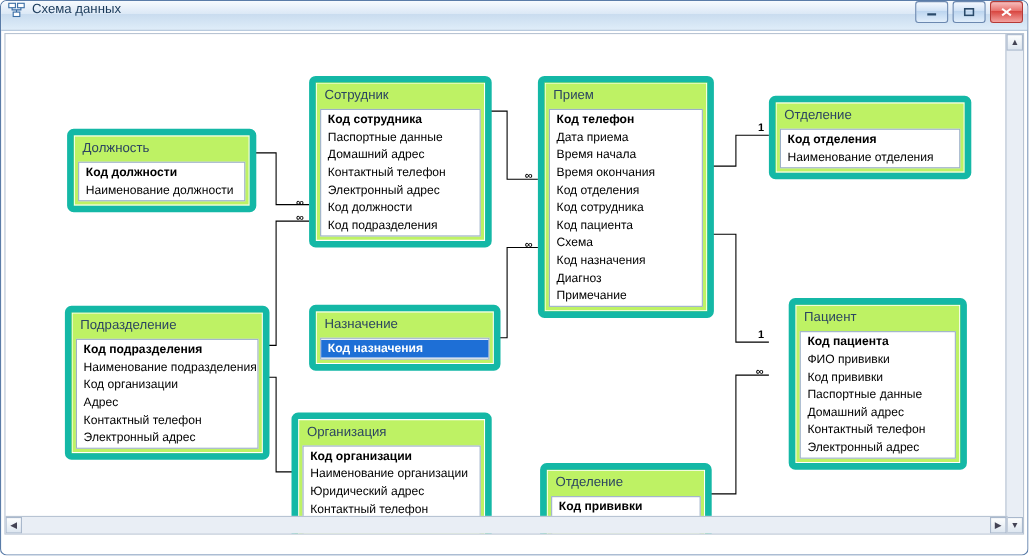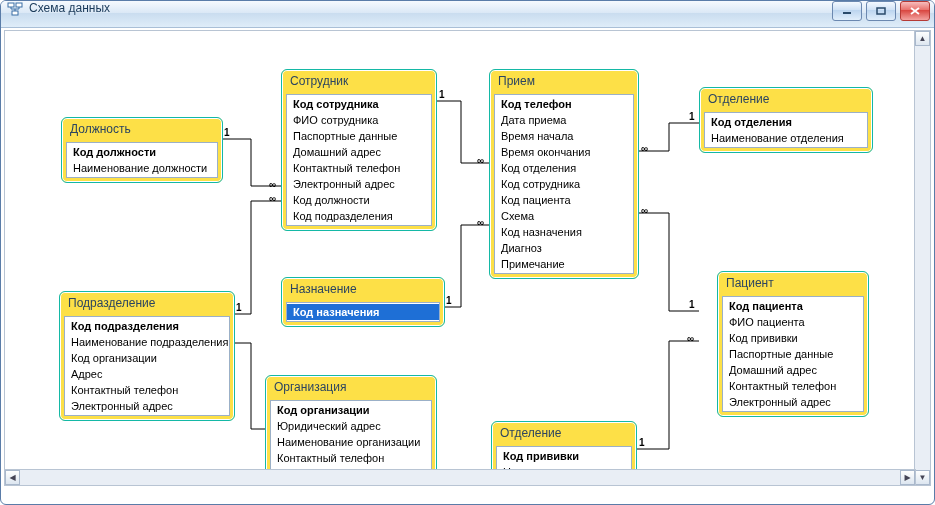--- a/index.html
+++ b/index.html
@@ -15,21 +15,21 @@
   .sb.vert{right:-1px;top:-1px;bottom:-1px;width:15px}
   .sb.horz{left:-1px;right:14px;bottom:-1px;height:15px}
   .sb .arrow{position:absolute;width:13px;height:13px;background:linear-gradient(#fdfefe,#dde6f0);border:1px solid #a9b8cc;font-size:8px;display:flex;align-items:center;justify-content:center;color:#445}
   .sb.vert .arrow{left:0}
   .sb.vert .arrow.t{top:0}
   .sb.vert .arrow.b{bottom:0}
   .sb.horz .arrow{top:0}
   .sb.horz .arrow.l{left:0}
   .sb.horz .arrow.r{right:0}
   svg.rel{position:absolute;left:0;top:0;pointer-events:none}
-  .tbl{position:absolute;border:1px solid #14b8a6;border-radius:6px;background:#fde047;box-shadow:inset 0 0 0 1px #fff}
+  .tbl{position:absolute;border:6px solid #14b8a6;border-radius:6px;background:#bef264;box-shadow:inset 0 0 0 1px #fff}
   .tbl .hdr{padding:4px 8px 6px;color:#2c4560;font-size:12px;white-space:nowrap}
   .tbl .body{margin:0 4px 4px;border:1px solid #9bb0c7;background:#fff;padding:1px 0}
   .tbl .row{padding:1px 6px;white-space:nowrap;color:#000;line-height:14px}
   .tbl .row.pk{font-weight:bold}
   .tbl .row.sel{background:#1e6fd6;color:#fff}
   .card-label{position:absolute;font-size:10px;font-weight:bold;color:#000;background:transparent}
 </style>
 </head>
 <body>
 
@@ -108,21 +108,20 @@
       <div class="body">
           <div class="row pk">Код должности</div>
           <div class="row">Наименование должности</div>
         </div>
     </div>
 
     <div class="tbl" style="left:276px;top:38px;width:154px">
       <div class="hdr">Сотрудник</div>
       <div class="body">
           <div class="row pk">Код сотрудника</div>
-          <div class="row">ФИО сотрудника</div>
           <div class="row">Паспортные данные</div>
           <div class="row">Домашний адрес</div>
           <div class="row">Контактный телефон</div>
           <div class="row">Электронный адрес</div>
           <div class="row">Код должности</div>
           <div class="row">Код подразделения</div>
         </div>
     </div>
 
     <div class="tbl" style="left:484px;top:38px;width:148px">
@@ -143,21 +142,21 @@
     </div>
 
     <div class="tbl" style="left:694px;top:56px;width:172px">
       <div class="hdr">Отделение</div>
       <div class="body">
           <div class="row pk">Код отделения</div>
           <div class="row">Наименование отделения</div>
         </div>
     </div>
 
-    <div class="tbl" style="left:54px;top:260px;width:174px">
+    <div class="tbl" style="left:54px;top:247px;width:174px">
       <div class="hdr">Подразделение</div>
       <div class="body">
           <div class="row pk">Код подразделения</div>
           <div class="row">Наименование подразделения</div>
           <div class="row">Код организации</div>
           <div class="row">Адрес</div>
           <div class="row">Контактный телефон</div>
           <div class="row">Электронный адрес</div>
         </div>
     </div>
@@ -166,40 +165,40 @@
       <div class="hdr">Назначение</div>
       <div class="body">
           <div class="row pk sel">Код  назначения</div>
         </div>
     </div>
 
     <div class="tbl" style="left:260px;top:344px;width:170px">
       <div class="hdr">Организация</div>
       <div class="body">
           <div class="row pk">Код организации</div>
+          <div class="row">Наименование организации</div>
           <div class="row">Юридический адрес</div>
-          <div class="row">Наименование организации</div>
           <div class="row">Контактный телефон</div>
           <div class="row">Электронный адрес</div>
         </div>
     </div>
 
     <div class="tbl" style="left:486px;top:390px;width:144px">
       <div class="hdr">Отделение</div>
       <div class="body">
           <div class="row pk">Код прививки</div>
           <div class="row">Наименование прививки</div>
         </div>
     </div>
 
     <div class="tbl" style="left:712px;top:240px;width:150px">
       <div class="hdr">Пациент</div>
       <div class="body">
           <div class="row pk">Код пациента</div>
-          <div class="row">ФИО пациента</div>
+          <div class="row">ФИО прививки</div>
           <div class="row">Код прививки</div>
           <div class="row">Паспортные данные</div>
           <div class="row">Домашний адрес</div>
           <div class="row">Контактный телефон</div>
           <div class="row">Электронный адрес</div>
         </div>
     </div>
 
     <div class="sb vert">
       <div class="arrow t">▲</div>

